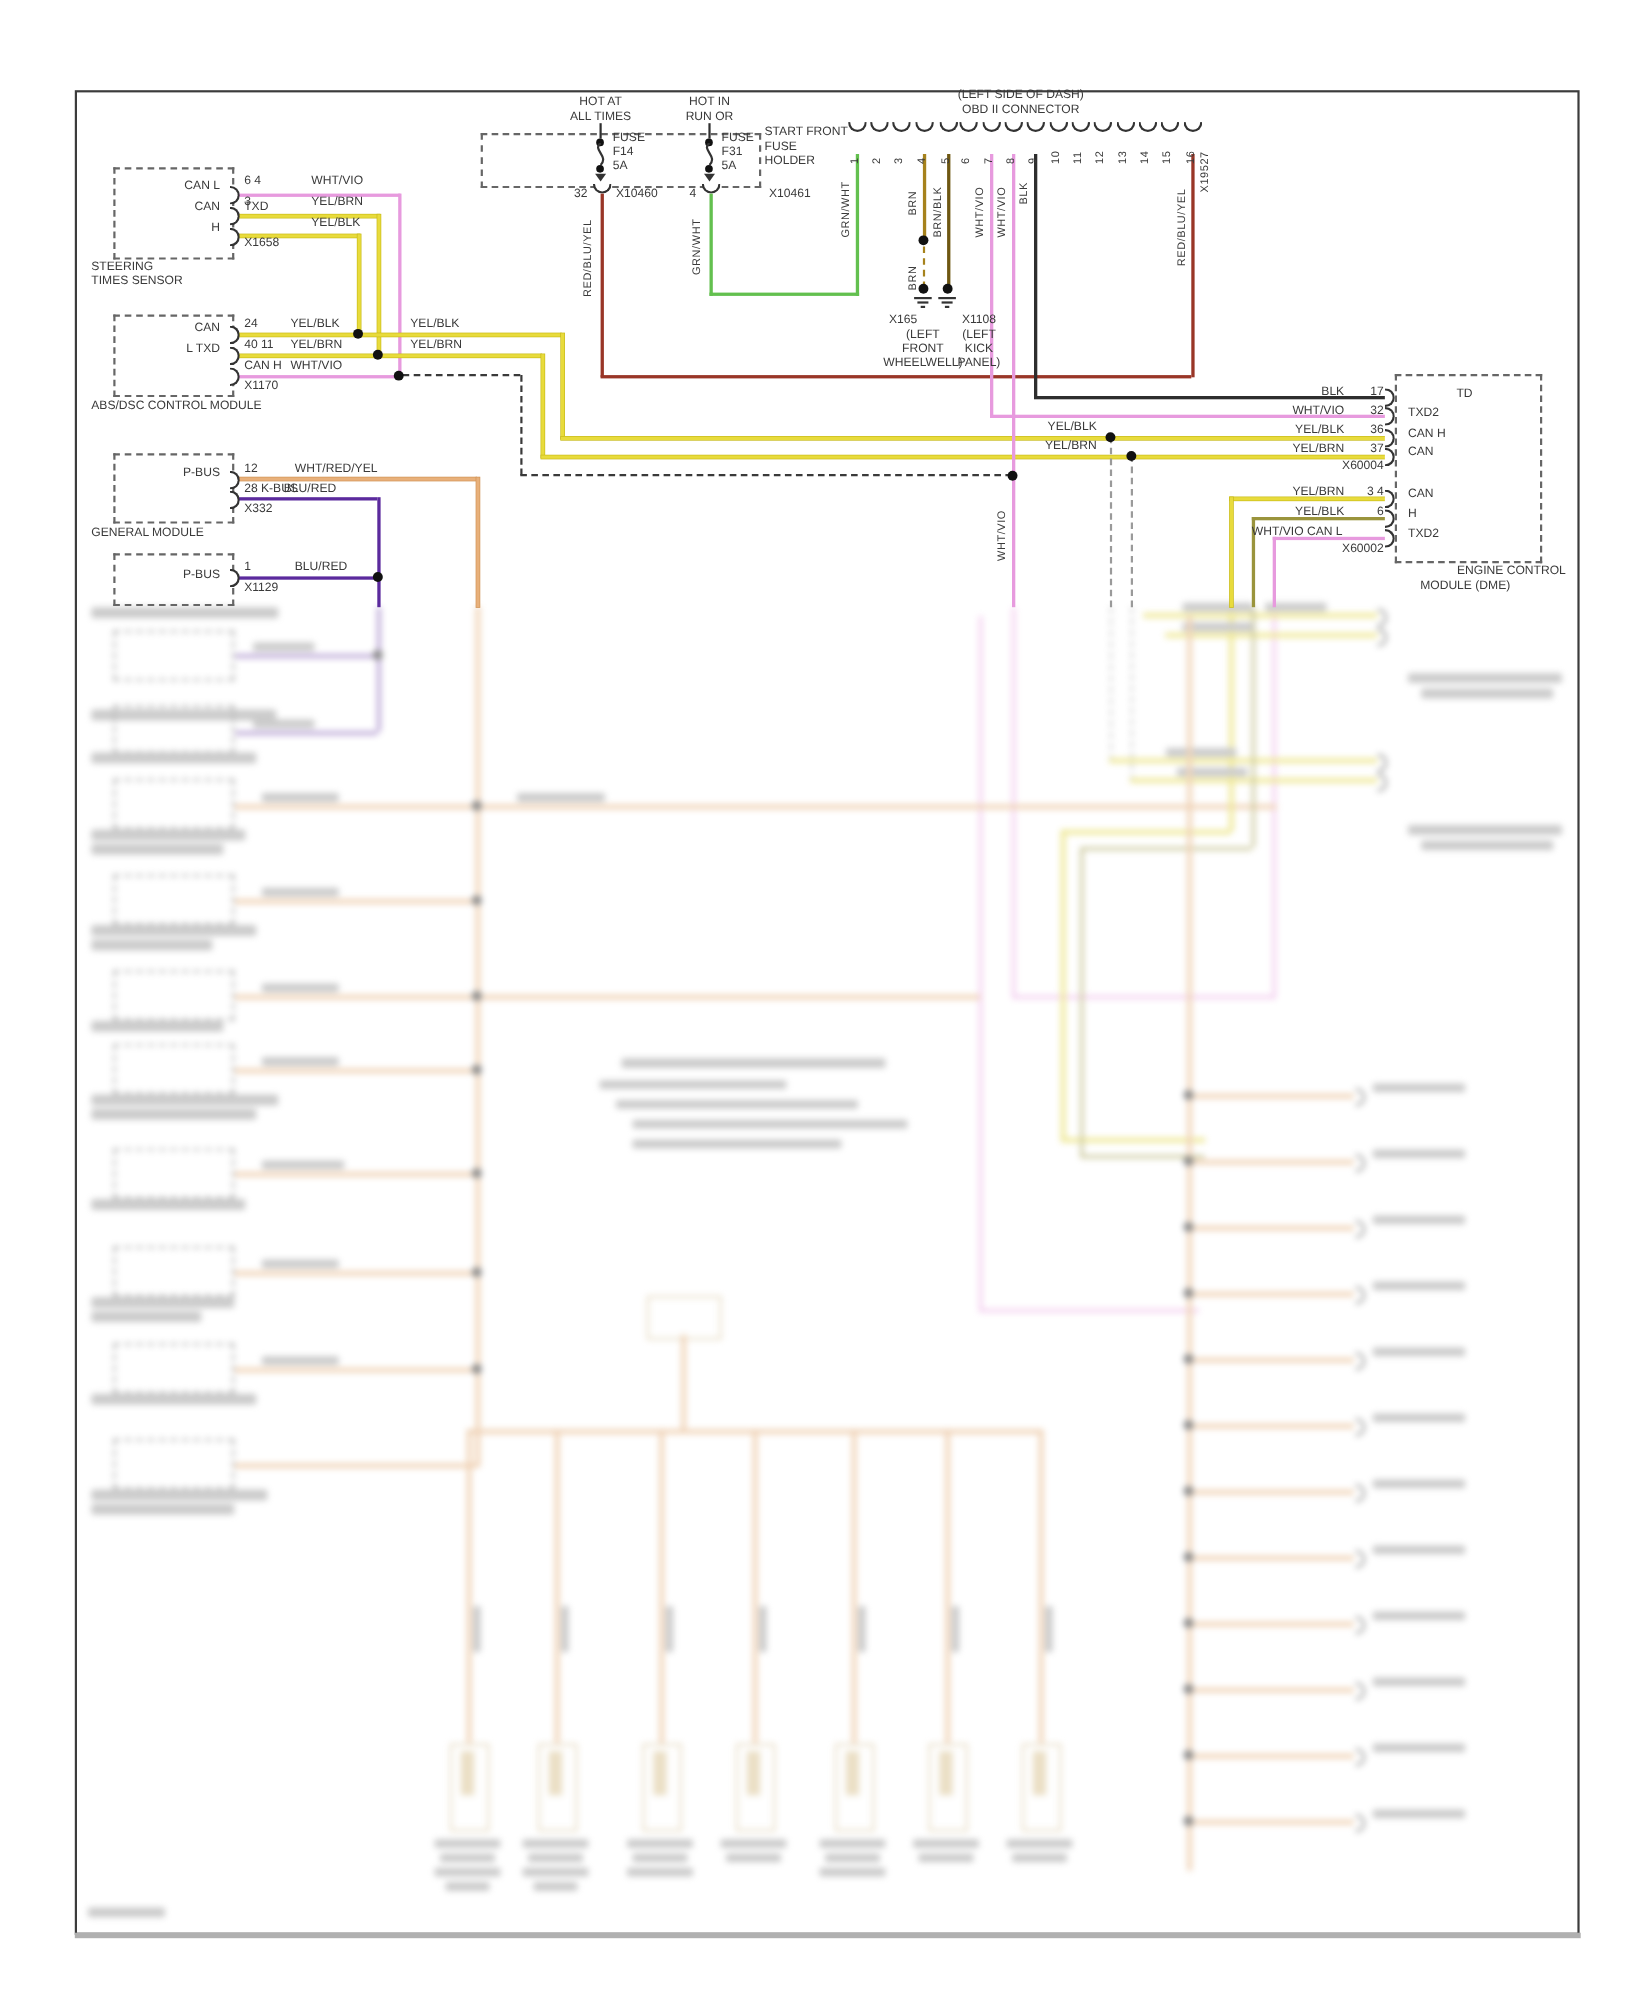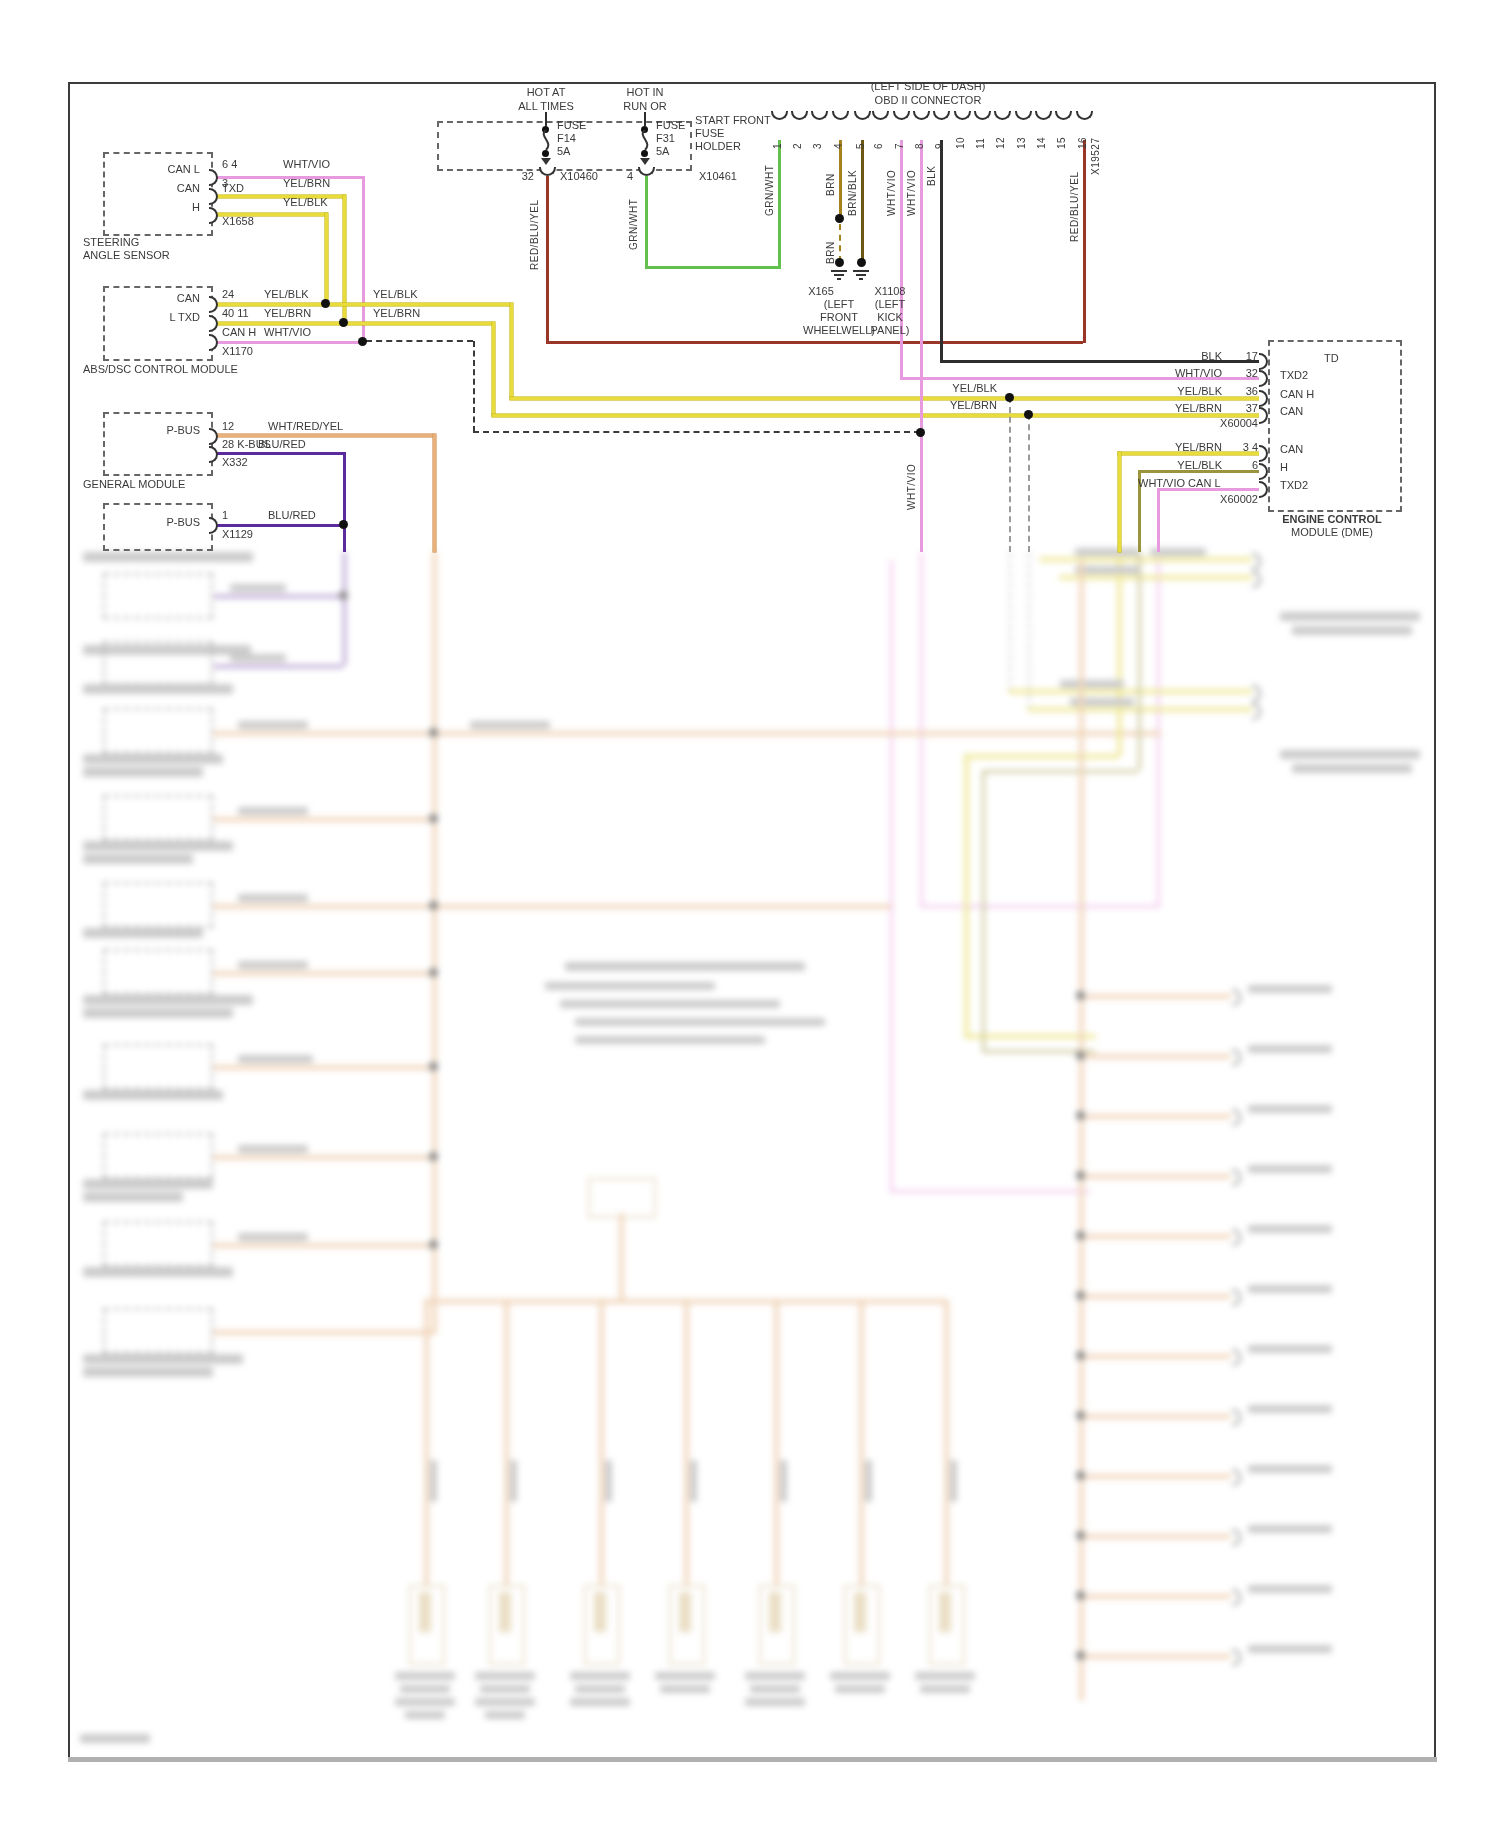--- a/index.html
+++ b/index.html
@@ -429,21 +429,21 @@
   <div class="t tr" style="left:120px;top:182px;width:80px;">CAN</div>
   <div class="t tr" style="left:120px;top:201px;width:80px;">H</div>
   <div class="t" style="left:222px;top:158px;">6 4</div>
   <div class="t" style="left:222px;top:177px;">3</div>
   <div class="t" style="left:222px;top:182px;">TXD</div>
   <div class="t" style="left:283px;top:158px;">WHT/VIO</div>
   <div class="t" style="left:283px;top:177px;">YEL/BRN</div>
   <div class="t" style="left:283px;top:196px;">YEL/BLK</div>
   <div class="t" style="left:222px;top:215px;">X1658</div>
   <div class="t" style="left:83px;top:236px;">STEERING</div>
-  <div class="t" style="left:83px;top:249px;">ANGLE SENSOR</div>
+  <div class="t" style="left:83px;top:249px;">TIMES SENSOR</div>
 
   <div class="box" style="left:103px;top:286px;width:106px;height:71px;"></div>
   <div class="brk" style="left:209px;top:296px;"></div>
   <div class="brk" style="left:209px;top:315px;"></div>
   <div class="brk" style="left:209px;top:334px;"></div>
   <div class="t tr" style="left:120px;top:292px;width:80px;">CAN</div>
   <div class="t tr" style="left:120px;top:311px;width:80px;">L TXD</div>
   <div class="t" style="left:222px;top:288px;">24</div>
   <div class="t" style="left:222px;top:307px;">40 11</div>
   <div class="t" style="left:222px;top:326px;">CAN H</div>
@@ -498,19 +498,19 @@
 
   <div class="t tr" style="left:1150px;top:441px;width:72px;">YEL/BRN</div>
   <div class="t tr" style="left:1226px;top:441px;width:32px;">3 4</div>
   <div class="t" style="left:1280px;top:443px;">CAN</div>
   <div class="t tr" style="left:1150px;top:459px;width:72px;">YEL/BLK</div>
   <div class="t tr" style="left:1226px;top:459px;width:32px;">6</div>
   <div class="t" style="left:1280px;top:461px;">H</div>
   <div class="t" style="left:1138px;top:477px;">WHT/VIO CAN L</div>
   <div class="t" style="left:1280px;top:479px;">TXD2</div>
   <div class="t tr" style="left:1186px;top:493px;width:72px;">X60002</div>
-  <div class="t tc" style="left:1258px;top:513px;width:148px;font-weight:bold;">ENGINE CONTROL</div>
+  <div class="t tc" style="left:1300px;top:513px;width:148px;">ENGINE CONTROL</div>
   <div class="t tc" style="left:1258px;top:526px;width:148px;">MODULE (DME)</div>
 
   <div class="t tr" style="left:925px;top:382px;width:72px;">YEL/BLK</div>
   <div class="t tr" style="left:925px;top:399px;width:72px;">YEL/BRN</div>
 
 </div>
 
 </body></html>

